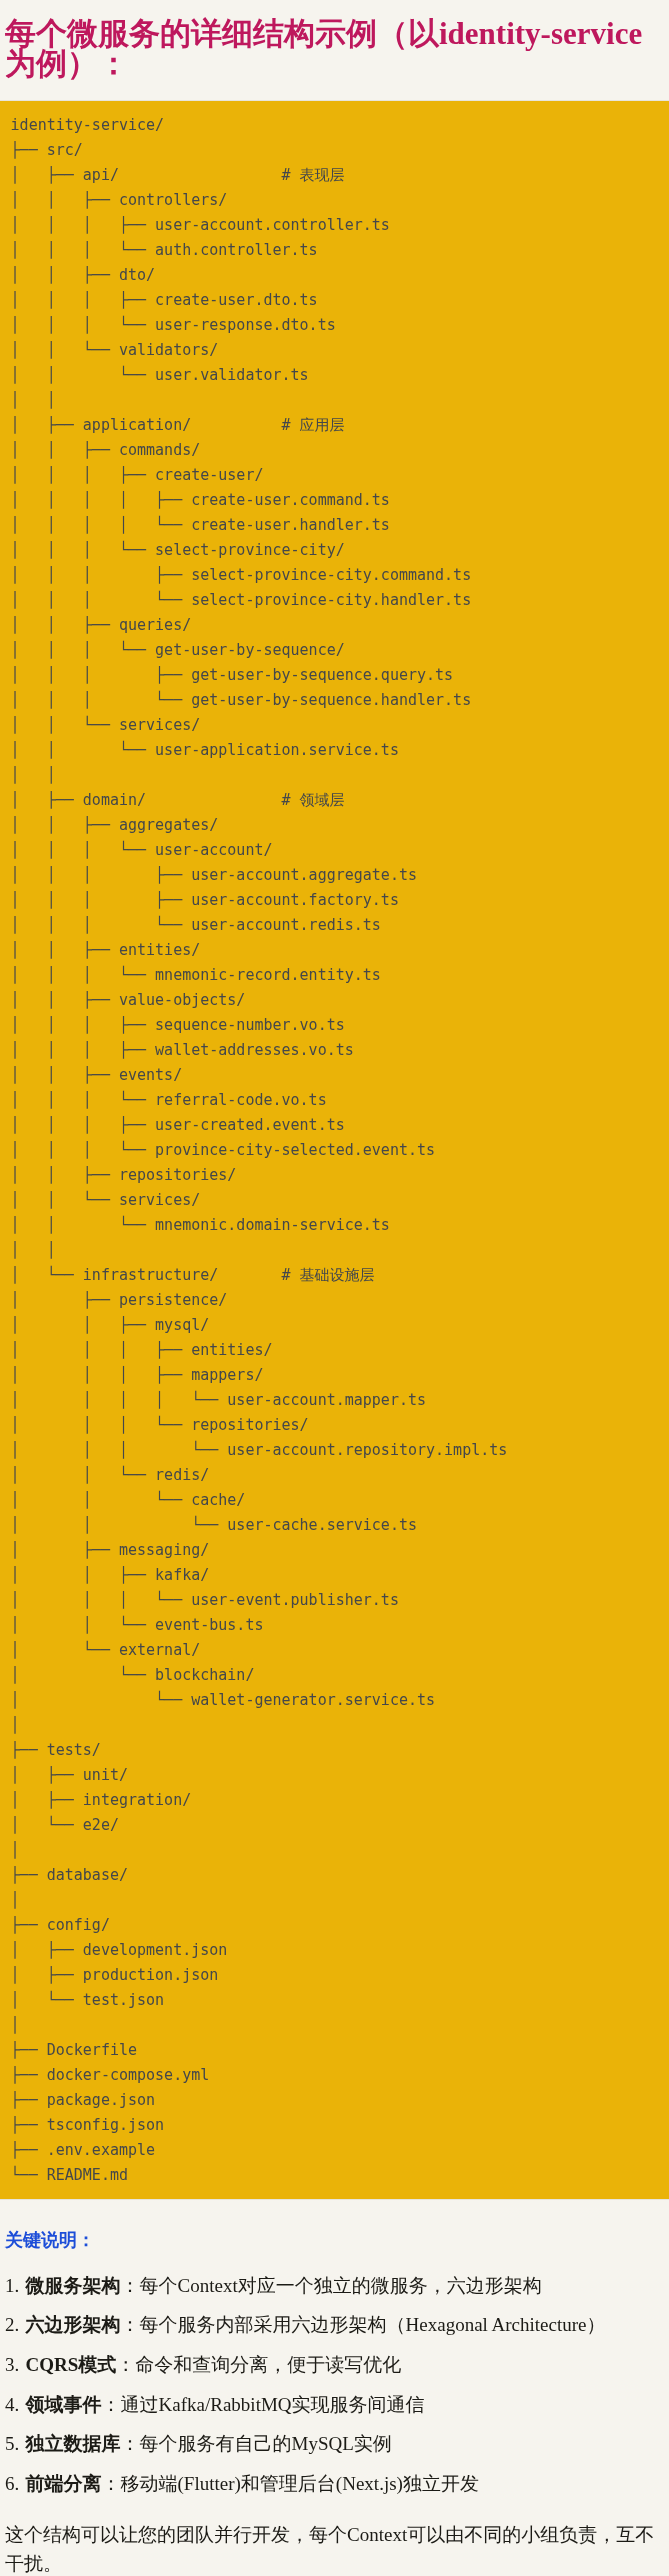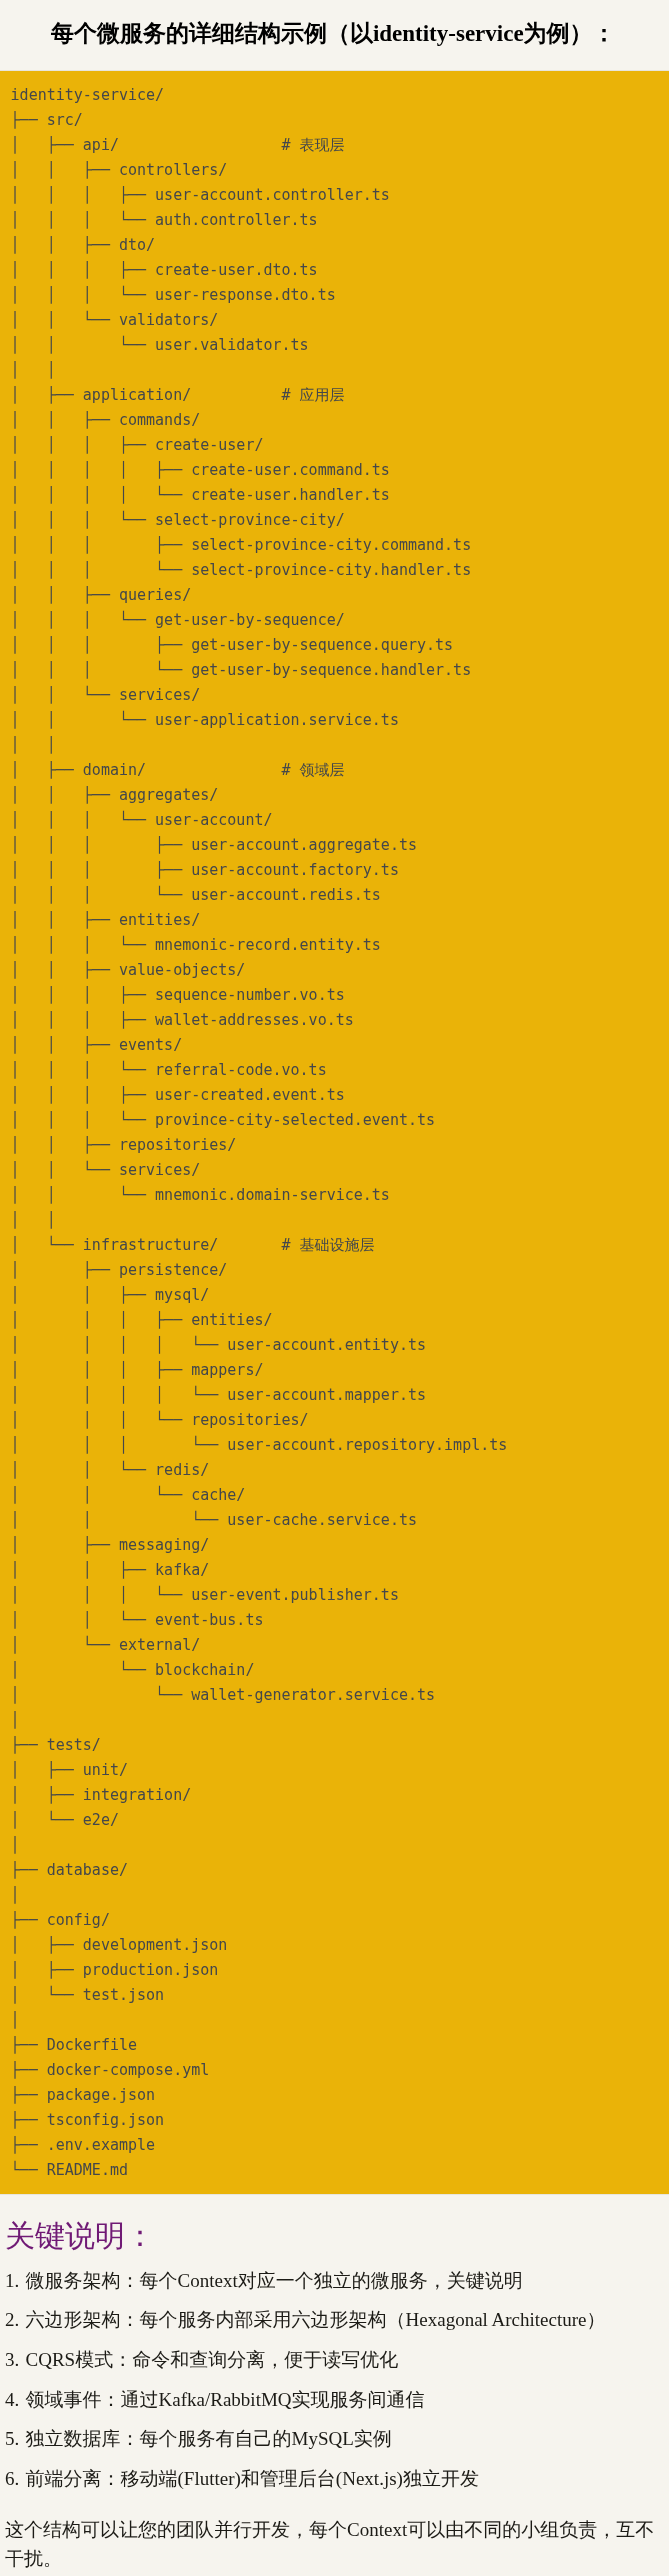--- a/index.html
+++ b/index.html
@@ -7,57 +7,56 @@
     width: 669px;
     height: 2576px;
     background: #f6f4ee;
     color: #1c1b16;
     font-family: "Liberation Serif", "DejaVu Serif", serif;
     overflow: hidden;
   }
   .doc { padding-top: 19px; }
 
   .page-title {
-    font-size: 23px;
+    font-size: 31px;
     font-weight: bold;
     line-height: 30px;
     margin: 0 7.5px 21px 5px;
-    color: #000000;
-    text-align: center;
+    color: #be185d;
   }
 
   .code-block {
     background: #eab308;
     border-top: 0.6px solid #e7e5dd;
     border-bottom: 0.6px solid #e7e5dd;
     padding: 12px 6.3px 10.6px 10.6px;
   }
   .tree-line {
     font-family: "DejaVu Sans Mono", "Liberation Mono", monospace;
     font-size: 15px;
     line-height: 25px;
     white-space: pre;
     color: #44474b;
   }
 
   .notes { margin: 0 7.5px 0 5px; }
   .notes-heading {
-    font-size: 30px;
-    font-weight: normal;
+    font-size: 18px;
+    font-weight: bold;
     line-height: 29px;
     margin: 26px 0 16.3px 0;
-    color: #701a75;
+    color: #1d4ed8;
   }
   .note-item {
     font-size: 19px;
     line-height: 29px;
     margin: 0 0 10.6px 0;
   }
   .note-item .note-number { margin-right: 6.3px; }
-  .note-item .note-term { font-weight: normal; }
+  .note-item .note-term { font-weight: bold; }
   .footer-note {
     font-size: 19px;
     line-height: 29px;
     margin: 22.5px 0 0 0;
   }
 </style>
 </head>
 <body>
 
 <div class="doc">
@@ -109,21 +108,20 @@
         <div class="tree-line">│   │   │   ├── user-created.event.ts</div>
         <div class="tree-line">│   │   │   └── province-city-selected.event.ts</div>
         <div class="tree-line">│   │   ├── repositories/</div>
         <div class="tree-line">│   │   └── services/</div>
         <div class="tree-line">│   │       └── mnemonic.domain-service.ts</div>
         <div class="tree-line">│   │</div>
         <div class="tree-line">│   └── infrastructure/       # 基础设施层</div>
         <div class="tree-line">│       ├── persistence/</div>
         <div class="tree-line">│       │   ├── mysql/</div>
         <div class="tree-line">│       │   │   ├── entities/</div>
-        <div class="tree-line">│       │   │   │   └── user-account.entity.ts</div>
         <div class="tree-line">│       │   │   ├── mappers/</div>
         <div class="tree-line">│       │   │   │   └── user-account.mapper.ts</div>
         <div class="tree-line">│       │   │   └── repositories/</div>
         <div class="tree-line">│       │   │       └── user-account.repository.impl.ts</div>
         <div class="tree-line">│       │   └── redis/</div>
         <div class="tree-line">│       │       └── cache/</div>
         <div class="tree-line">│       │           └── user-cache.service.ts</div>
         <div class="tree-line">│       ├── messaging/</div>
         <div class="tree-line">│       │   ├── kafka/</div>
         <div class="tree-line">│       │   │   └── user-event.publisher.ts</div>
@@ -150,21 +148,21 @@
         <div class="tree-line">├── tsconfig.json</div>
         <div class="tree-line">├── .env.example</div>
         <div class="tree-line">└── README.md</div>
       </div>
   </div>
 
   <div class="notes">
     <h2 class="notes-heading">关键说明：</h2>
 
     <div id="notes-list">
-        <div class="note-item"><span class="note-number">1.</span><span class="note-term">微服务架构</span><span>：</span><span class="note-desc">每个Context对应一个独立的微服务，关键说明</span></div>
+        <div class="note-item"><span class="note-number">1.</span><span class="note-term">微服务架构</span><span>：</span><span class="note-desc">每个Context对应一个独立的微服务，六边形架构</span></div>
         <div class="note-item"><span class="note-number">2.</span><span class="note-term">六边形架构</span><span>：</span><span class="note-desc">每个服务内部采用六边形架构（Hexagonal Architecture）</span></div>
         <div class="note-item"><span class="note-number">3.</span><span class="note-term">CQRS模式</span><span>：</span><span class="note-desc">命令和查询分离，便于读写优化</span></div>
         <div class="note-item"><span class="note-number">4.</span><span class="note-term">领域事件</span><span>：</span><span class="note-desc">通过Kafka/RabbitMQ实现服务间通信</span></div>
         <div class="note-item"><span class="note-number">5.</span><span class="note-term">独立数据库</span><span>：</span><span class="note-desc">每个服务有自己的MySQL实例</span></div>
         <div class="note-item"><span class="note-number">6.</span><span class="note-term">前端分离</span><span>：</span><span class="note-desc">移动端(Flutter)和管理后台(Next.js)独立开发</span></div>
       </div>
 
     <p class="footer-note">这个结构可以让您的团队并行开发，每个Context可以由不同的小组负责，互不干扰。</p>
   </div>
 

